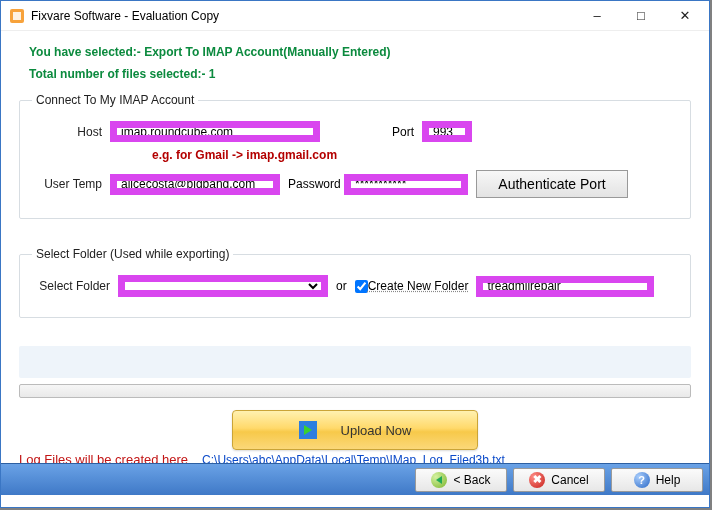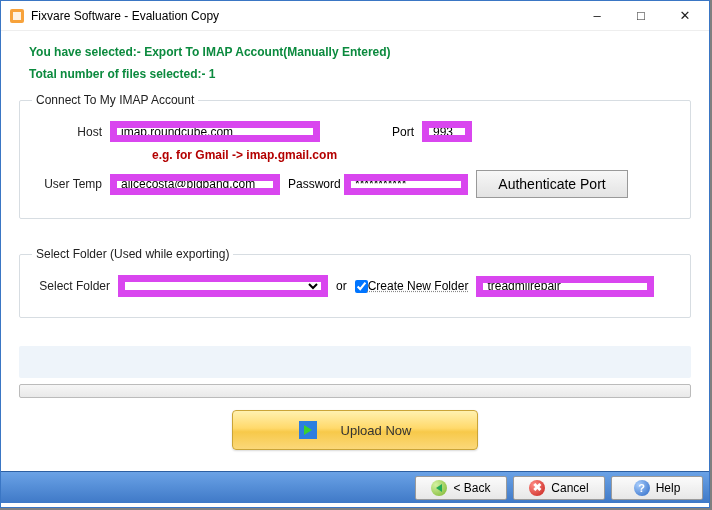--- a/index.html
+++ b/index.html
@@ -132,21 +132,21 @@
   .logline {
     position: absolute;
     left: 18px; bottom: 40px;
     display: flex; align-items: center; gap: 14px;
   }
   .logline .lbl { color: #c21515; font-size: 13px; }
   .logline a { color: #0b4ac9; font-size: 12px; text-decoration: underline; cursor: pointer; }
 
   .footer {
     position: absolute;
-    left: 0; right: 0; bottom: 4px;
+    left: 0; right: 0; bottom: 12px;
     height: 32px;
     background: linear-gradient(#6aa2e6, #3f79c7);
     border-top: 1px solid #2c5fa2;
     display: flex; align-items: center; justify-content: flex-end;
     padding: 0 6px; gap: 6px;
   }
   .fbtn {
     height: 24px; min-width: 92px;
     background: linear-gradient(#fbfbfb,#e7e7e7);
     border: 1px solid #9a9a9a;
@@ -226,20 +226,24 @@
 
     <div class="upload-wrap">
       <div class="upload-btn">
         <span class="upload-icn"></span>
         <span>Upload Now</span>
       </div>
     </div>
 
   </div>
 
+  <div class="logline">
+    <span class="lbl">Log Files will be created here</span>
+    <a>C:\Users\abc\AppData\Local\Temp\IMap_Log_Filed3b.txt</a>
+  </div>
 
   <div class="footer">
     <div class="fbtn">
       <span class="ficon back"></span>
       <span>&lt; Back</span>
     </div>
     <div class="fbtn">
       <span class="ficon cancel">✖</span>
       <span>Cancel</span>
     </div>

